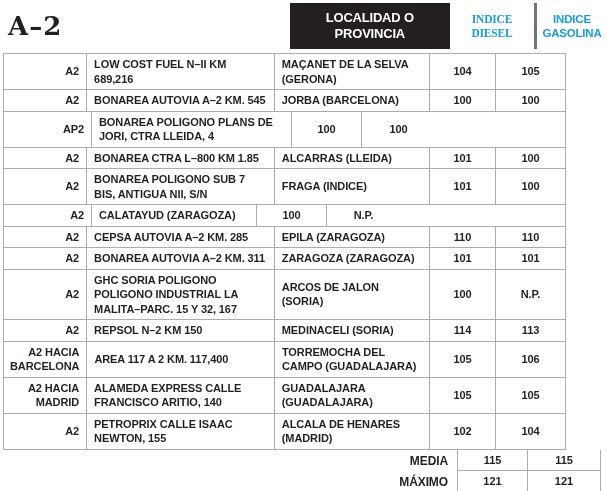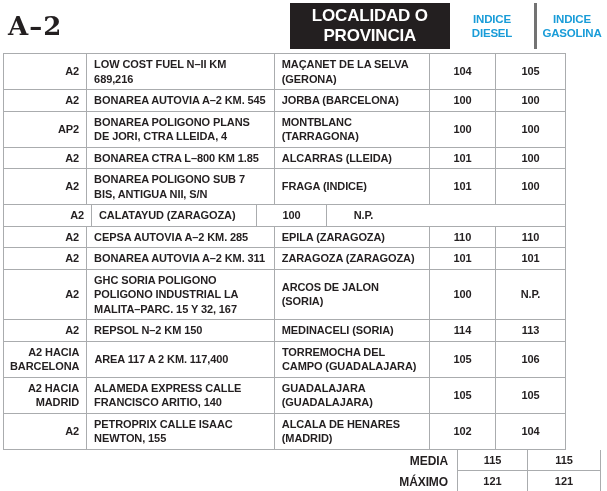--- a/index.html
+++ b/index.html
@@ -15,29 +15,29 @@
   
   .header { display:flex; align-items:stretch; margin:3px 0 0 3px; height:46px;gap:8px; }
   .title-area { width:289px; display:flex; align-items:center; padding-left:5px; }
   .page-title {
     font-family:"DejaVu Serif", serif;
     font-weight:700; font-size:26px; letter-spacing:1px; color:#231f20;
   }
   .loc-header {
     width:166px; background:#231f20; color:#ffffff;
     display:flex; align-items:center; justify-content:center;
-    font-size:17px; font-weight:700; text-align:center; line-height:1.2;
+    font-size:13px; font-weight:700; text-align:center; line-height:1.2;
     letter-spacing:-0.2px; padding:0 6px;
   }
   .idx-header {
     color:#199cd8; display:flex; align-items:center; justify-content:center;
     text-align:center; font-weight:700; font-size:11.5px; line-height:1.25;
     letter-spacing:-0.2px; padding:0 8px;
   }
-  .idx-diesel { width:70px; }
+  .idx-diesel { width:70px;font-family:Liberation Serif, serif; }
   .idx-gas { width:73px; border-left:3px solid #737373; }
 
   
   .table {
     margin:4px 0 0 3px; width:563px;
     border:1px solid #aaacae; border-bottom:none;
   }
   .row { display:flex; border-bottom:1px solid #aaacae; }
   .cell {
     font-size:11px; font-weight:700; line-height:1.32; letter-spacing:-0.1px;
@@ -118,23 +118,20 @@
           <span>100</span>
         </div>
       </div>
       <div class="row">
         <div class="cell c-road">
           <span>AP2</span>
         </div>
         <div class="cell c-station">
           <span>BONAREA POLIGONO PLANS DE JORI, CTRA LLEIDA, 4</span>
         </div>
-        <div class="cell c-loc">
-          <span>MONTBLANC (TARRAGONA)</span>
-        </div>
         <div class="cell c-diesel">
           <span>100</span>
         </div>
         <div class="cell c-gas">
           <span>100</span>
         </div>
       </div>
       <div class="row">
         <div class="cell c-road">
           <span>A2</span>

